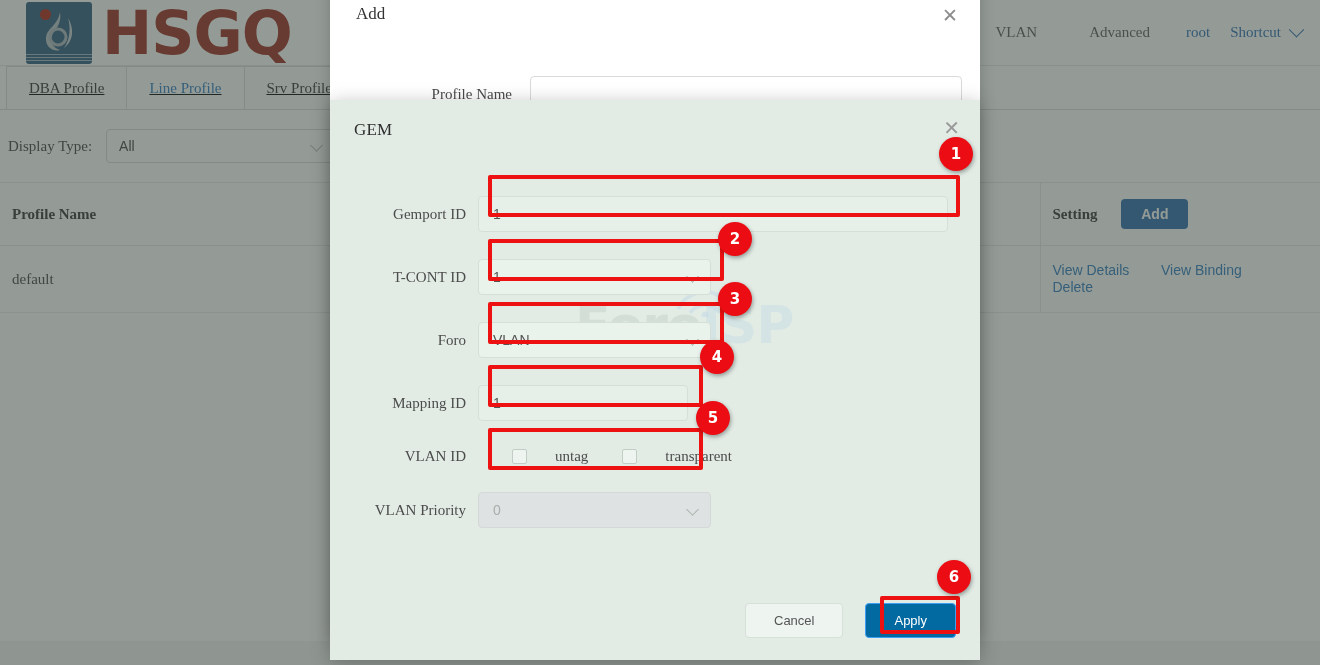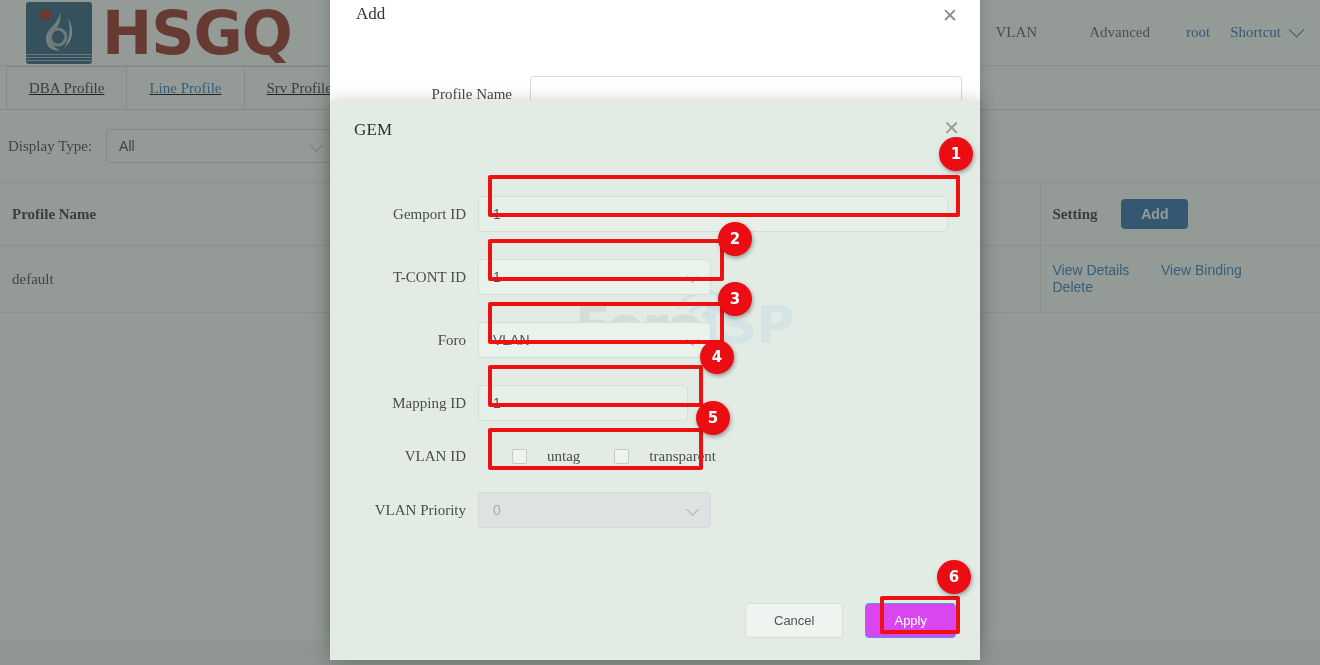--- a/index.html
+++ b/index.html
@@ -185,36 +185,36 @@
   .redbox { position:absolute; border:4px solid #ee1111; border-radius:2px; }
   .badge {
     position:absolute; width:34px; height:34px; border-radius:50%;
     background:#ec0c13; color:#fff;
     font-family:"DejaVu Sans", sans-serif; font-weight:bold; font-size:15px;
     display:flex; align-items:center; justify-content:center;
     box-shadow:1px 2px 4px rgba(0,0,0,.35);
     z-index:40;
   }
 
-  .cbx-wrap { display:flex; align-items:center; gap:20px; }
+  .cbx-wrap { display:flex; align-items:center; gap:28px; }
   .cbx {
     width:15px; height:15px; border:1px solid #c2cdc5; border-radius:2px;
     background:#eef4f0;
   }
   .cbx-label { font-size:15px; color:#4c4c4c; }
 
   .dlg-footer {
     position:absolute; right:24px; bottom:22px; display:flex; gap:22px; align-items:center;
   }
   .btn {
     font-family:"Liberation Sans", sans-serif; font-size:13px;
     border-radius:4px; padding:9px 28px; text-align:center;
   }
   .btn-cancel { background:#eef4f0; border:1px solid #d7dfd9; color:#555; }
-  .btn-apply { background:#d946ef; color:#fff; border:1px solid #3d9ef2; }
+  .btn-apply { background:#0369a1; color:#fff; border:1px solid #3d9ef2; }
 </style>
 </head>
 <body>
 
 <div id="page">
 
   <div class="header">
     <div class="logo-wrap">
       <div class="logo-mark">
         <div class="stripes"></div>

